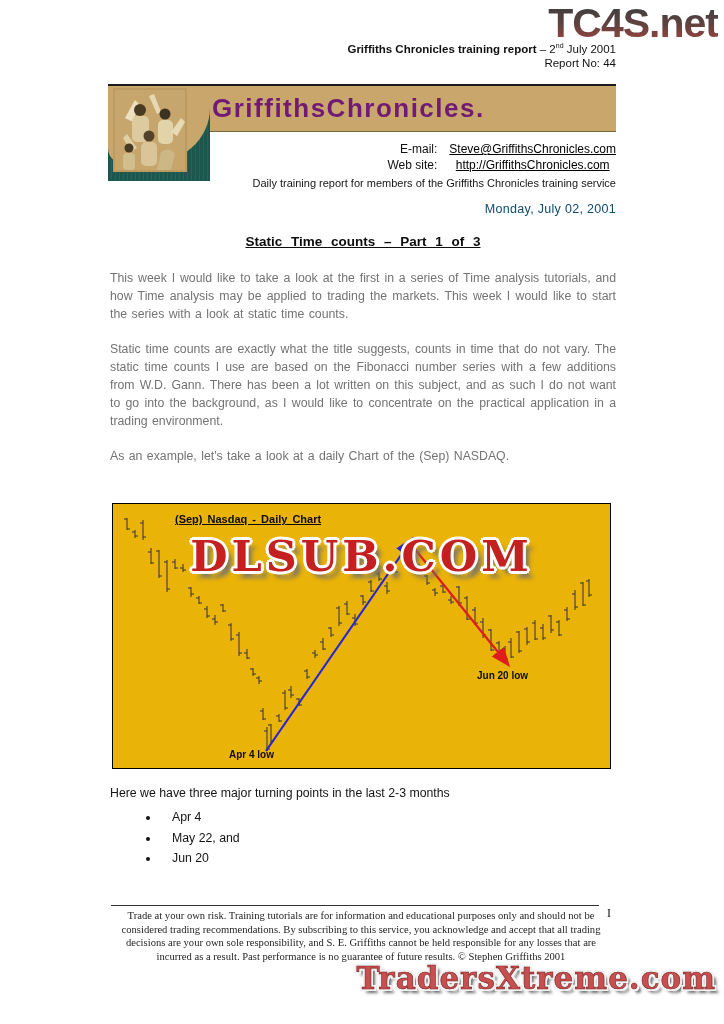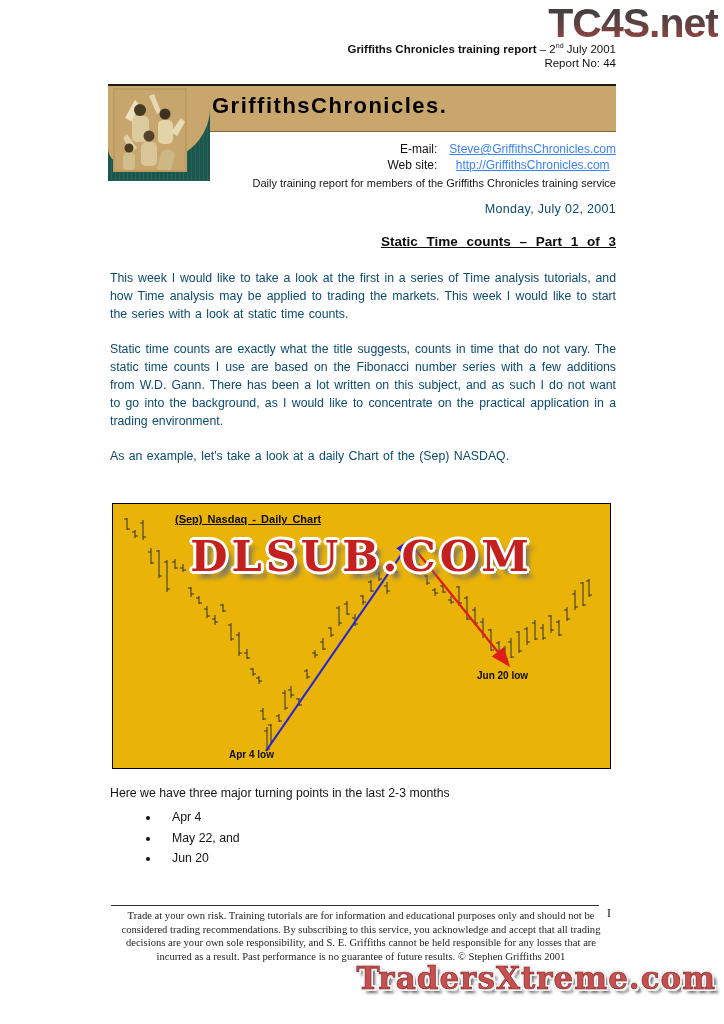--- a/index.html
+++ b/index.html
@@ -15,44 +15,44 @@
   
   .report-header{position:absolute;top:39px;right:108px;text-align:right;
                  font-size:11.5px;line-height:14.5px;color:#111;}
   .report-header b{font-weight:bold;}
   .report-header sup{font-size:7px;}
 
   
   .banner{position:absolute;left:108px;top:84px;width:508px;height:97px;}
   .banner-strip{position:absolute;left:0;top:0;width:508px;height:48px;background:var(--tan);
                 border-top:2px solid #1b1b1b;border-bottom:1px solid rgba(60,50,20,.55);box-sizing:border-box;}
-  .banner-title{position:absolute;left:104px;top:9px;font-size:22px;font-weight:bold;color:#000000;
+  .banner-title{position:absolute;left:104px;top:9px;font-size:26px;font-weight:bold;color:#701a75;
                 letter-spacing:1.5px;font-family:"Liberation Sans",sans-serif;}
   .left-unit{position:absolute;left:0;top:2px;width:102px;height:95px;overflow:hidden;
              background:repeating-linear-gradient(90deg,var(--teal) 0 3px,#23645a 3px 4px);}
   .tan-shape{position:absolute;left:0;top:0;width:102px;height:78px;background:var(--tan);
              border-bottom-left-radius:16px;border-bottom-right-radius:62px 56px;}
   .photo{position:absolute;left:5px;top:2px;}
 
   
   .contact{position:absolute;top:134px;right:108px;font-size:12px;line-height:16px;margin-top:7px;}
   .contact table{border-collapse:collapse;}
   .contact td{padding:0;vertical-align:top;}
   .contact .lbl{text-align:right;padding-right:12px;color:#111;}
-  .contact a{color:#3b82f6;text-decoration:underline;cursor:pointer;text-align:right;}
+  .contact a{color:#000000;text-decoration:underline;cursor:pointer;text-align:right;}
 
   .tagline{position:absolute;top:177px;right:108px;font-size:11px;color:#161616;}
   .date-line{position:absolute;top:202px;right:108px;font-size:12.5px;letter-spacing:.3px;color:#0c4a6e;}
 
   
-  .heading{position:absolute;left:110px;top:234px;width:506px;text-align:right;
+  .heading{position:absolute;left:110px;top:234px;width:506px;text-align:center;
            font-size:13.5px;font-weight:bold;text-decoration:underline;word-spacing:5px;color:#0d0d0d;}
 
   
-  .article{position:absolute;left:110px;top:269px;width:506px;font-size:12.3px;line-height:18px;color:#0c4a6e;}
+  .article{position:absolute;left:110px;top:269px;width:506px;font-size:12.3px;line-height:18px;color:#737373;}
   .article p{margin:0 0 17px 0;text-align:justify;word-spacing:1px;}
   .article p.last{text-align:left;}
 
   
   .figure{position:absolute;left:112px;top:503px;width:497px;height:264px;border:1px solid #000;background:#eab308;}
   .chart-title{position:absolute;left:62px;top:9px;font-size:11px;font-weight:bold;
                text-decoration:underline;word-spacing:2px;color:#0c0c0c;}
   .chart-label{position:absolute;font-size:10px;font-weight:bold;color:#0c0c0c;white-space:nowrap;}
   .watermark{position:absolute;left:50%;top:-9px;transform:translateX(-50%);white-space:nowrap;
              font-family:"DejaVu Serif",serif;font-weight:bold;font-size:43px;letter-spacing:4px;

